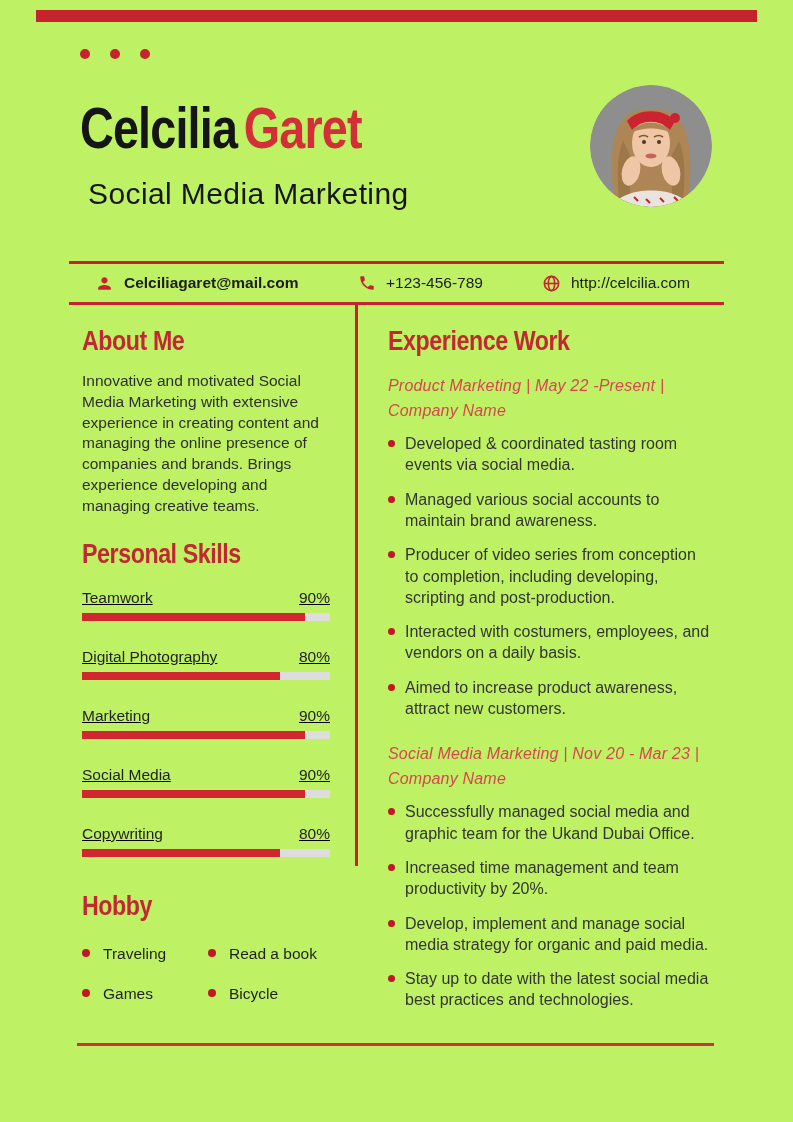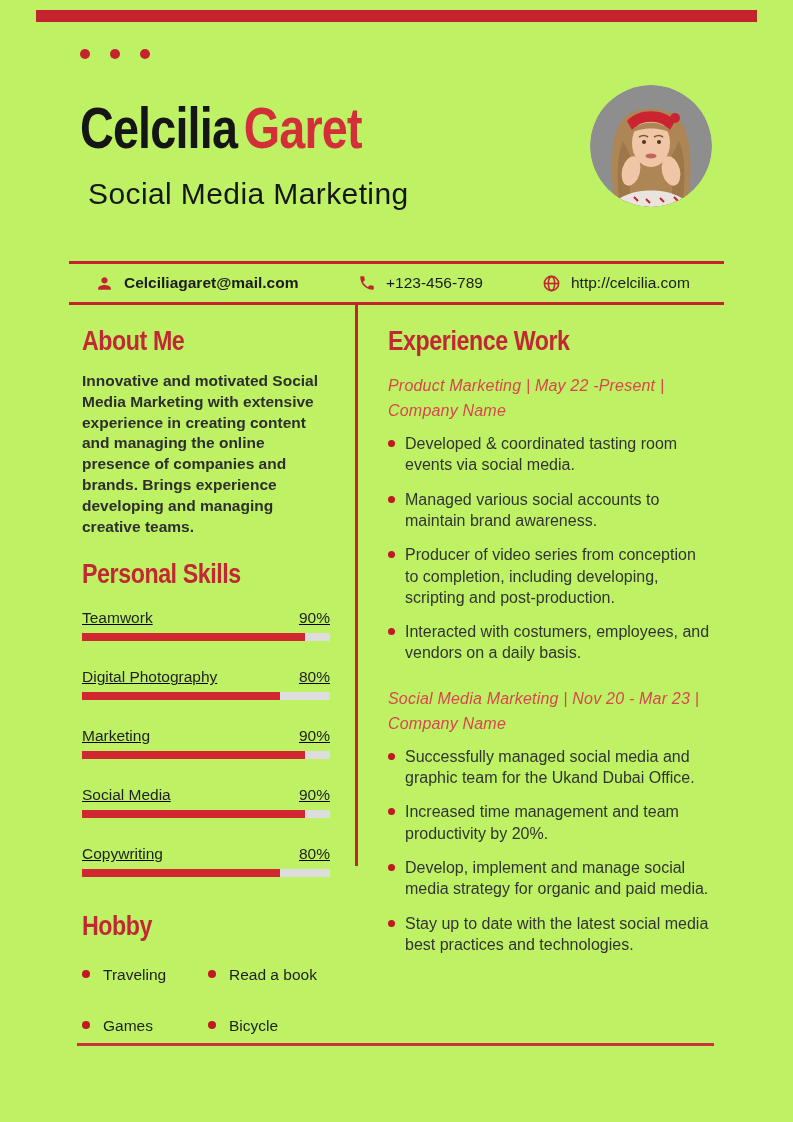--- a/index.html
+++ b/index.html
@@ -42,32 +42,32 @@
   .columns{position:absolute;left:69px;top:302px;width:655px;height:564px;}
   .divider{position:absolute;left:286px;top:0;width:2.5px;height:100%;background:var(--red);}
   .col-left{position:absolute;left:13px;top:0;width:248px;}
   .col-right{position:absolute;left:319px;top:0;width:324px;}
 
   .section-title{
     margin:0;font-size:27px;font-weight:bold;color:var(--heading-red);
     letter-spacing:-.5px;white-space:nowrap;transform:scaleX(.86);transform-origin:0 0;line-height:1.15;
   }
   .about-title{margin-top:24px;}
-  .about-text{margin:14px 0 0;font-size:15.5px;line-height:20.8px;color:var(--body);font-weight:bold;}
+  .about-text{margin:14px 0 0;font-size:15.5px;line-height:20.8px;color:var(--body);}
 
   .skills-title{margin-top:22px;}
   .skills-list{margin-top:0;}
   .skill{margin-top:26px;text-decoration:underline;}
   .skill:first-child{margin-top:18px;}
   .skill-row{display:flex;justify-content:space-between;font-size:15.5px;color:#1f1f1f;line-height:19px;}
   .skill-track{margin-top:6px;height:8px;background:var(--track);}
   .skill-fill{height:100%;background:#D02730;}
 
   .hobby-title{margin-top:34px;}
-  .hobby-grid{margin-top:22px;display:grid;grid-template-columns:126px 1fr;row-gap:32px;font-size:15.5px;color:#1f1f1f;}
+  .hobby-grid{margin-top:22px;display:grid;grid-template-columns:126px 1fr;row-gap:21px;font-size:15.5px;color:#1f1f1f;}
   .hobby-item{display:flex;align-items:center;gap:13px;line-height:19px;}
   .hobby-dot,.b-dot{width:8px;height:8px;border-radius:50%;background:var(--bullet-red);flex:none;}
 
   .exp-title{margin-top:24px;}
   .job-heading{
     margin:16px 0 0;font-size:16px;font-style:italic;font-weight:normal;
     color:var(--job-red);line-height:25px;letter-spacing:.2px;
   }
   .job-2 .job-heading{margin-top:22px;}
   .bullets{list-style:none;margin:10px 0 0;padding:0;}
@@ -255,20 +255,24 @@
   <li class="bullet">
     <span class="b-dot"></span>
     <span class="b-text">Producer of video series from conception to completion, including developing, scripting and post-production.</span>
   </li>
 
   <li class="bullet">
     <span class="b-dot"></span>
     <span class="b-text">Interacted with costumers, employees, and vendors on a daily basis.</span>
   </li>
 
+  <li class="bullet">
+    <span class="b-dot"></span>
+    <span class="b-text">Aimed to increase product awareness, attract new customers.</span>
+  </li>
 </ul>
   </section>
 
   <section class="job job-2">
     <h3 class="job-heading">Social Media Marketing | Nov 20 - Mar 23 | Company Name</h3>
     <ul class="bullets">
   <li class="bullet">
     <span class="b-dot"></span>
     <span class="b-text">Successfully managed social media and graphic team for the Ukand Dubai Office.</span>
   </li>

